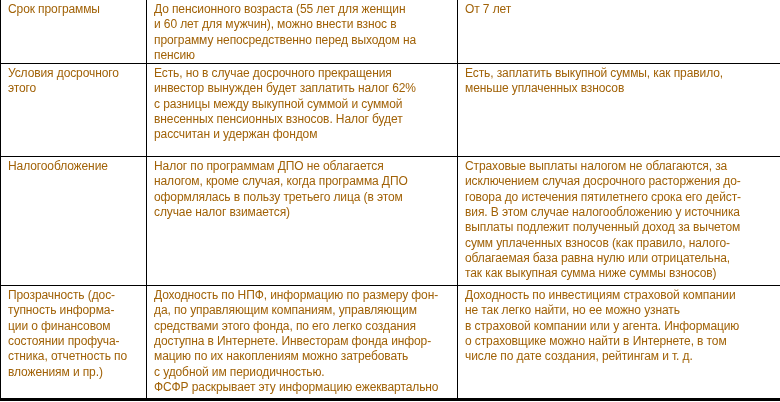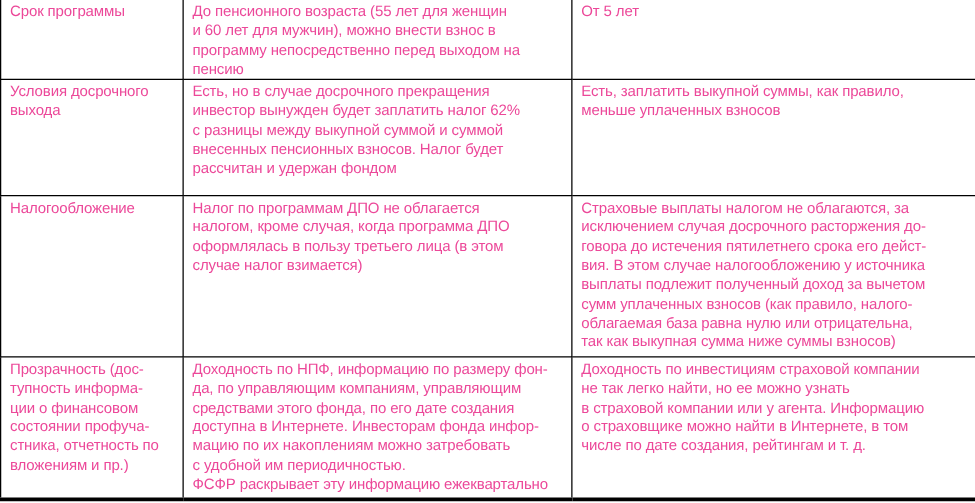--- a/index.html
+++ b/index.html
@@ -14,21 +14,21 @@
     overflow: hidden;
     position: relative;
   }
   table.cmp {
     border-collapse: collapse;
     table-layout: fixed;
     width: 780px;
     font-family: "Liberation Sans", "DejaVu Sans", sans-serif;
     font-size: 12px;
     letter-spacing: -0.1px;
-    color: #ec4899;
+    color: #a16207;
   }
   table.cmp col.c1 { width: 146px; }
   table.cmp col.c2 { width: 311px; }
   table.cmp col.c3 { width: 323px; }
   table.cmp td {
     border: 1px solid #000000;
     vertical-align: top;
     padding: 2px 3px 0 7px;
     white-space: pre-line;
     line-height: 15.3px;
@@ -52,25 +52,25 @@
         <col class="c2">
         <col class="c3">
     </colgroup>
     <tbody>
       <tr class="r1">
         <td>Срок программы</td>
         <td>До пенсионного возраста (55 лет для женщин
 и 60 лет для мужчин), можно внести взнос в
 программу непосредственно перед выходом на
 пенсию</td>
-        <td>От 5 лет</td>
+        <td>От 7 лет</td>
       </tr>
       <tr class="r2">
         <td>Условия досрочного
-выхода</td>
+этого</td>
         <td>Есть, но в случае досрочного прекращения
 инвестор вынужден будет заплатить налог 62%
 с разницы между выкупной суммой и суммой
 внесенных пенсионных взносов. Налог будет
 рассчитан и удержан фондом</td>
         <td>Есть, заплатить выкупной суммы, как правило,
 меньше уплаченных взносов</td>
       </tr>
       <tr class="r3">
         <td>Налогообложение</td>
@@ -89,21 +89,21 @@
       </tr>
       <tr class="r4">
         <td>Прозрачность (дос-
 тупность информа-
 ции о финансовом
 состоянии профуча-
 стника, отчетность по
 вложениям и пр.)</td>
         <td>Доходность по НПФ, информацию по размеру фон-
 да, по управляющим компаниям, управляющим
-средствами этого фонда, по его дате создания
+средствами этого фонда, по его легко создания
 доступна в Интернете. Инвесторам фонда инфор-
 мацию по их накоплениям можно затребовать
 с удобной им периодичностью.
 ФСФР раскрывает эту информацию ежеквартально</td>
         <td>Доходность по инвестициям страховой компании
 не так легко найти, но ее можно узнать
 в страховой компании или у агента. Информацию
 о страховщике можно найти в Интернете, в том
 числе по дате создания, рейтингам и т. д.</td>
       </tr>

